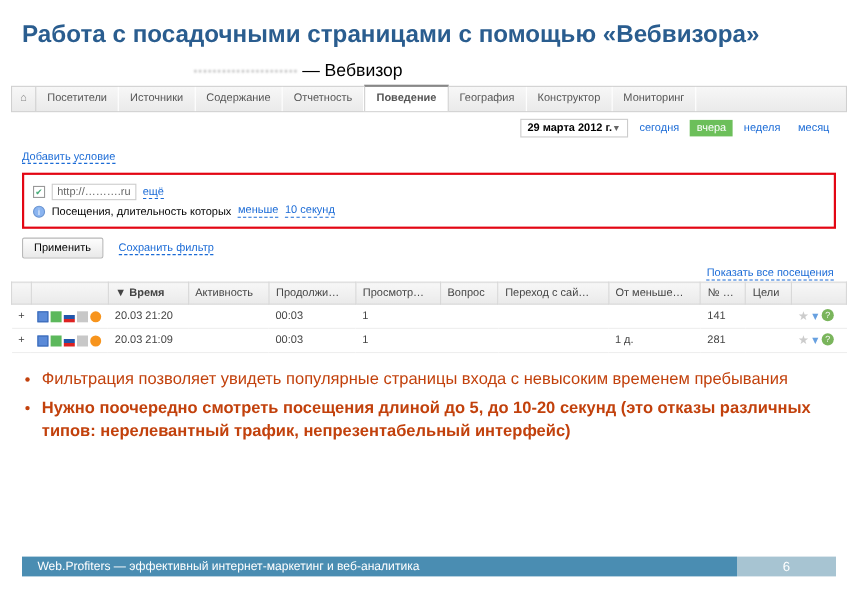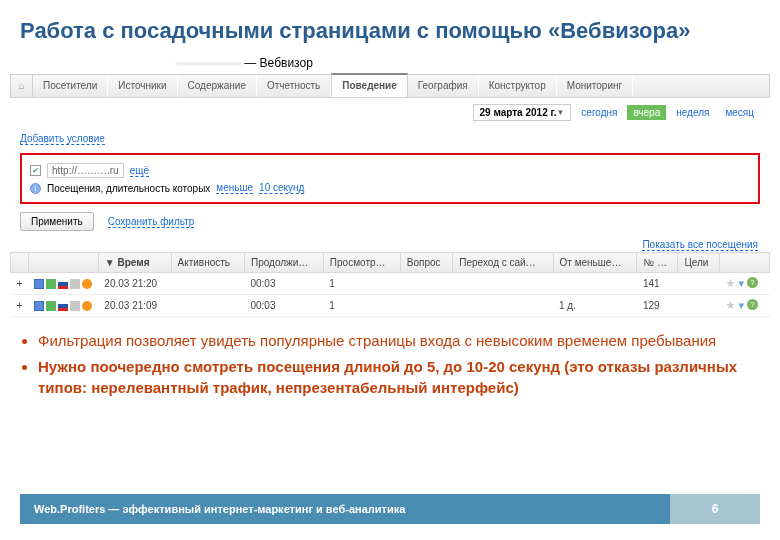--- a/index.html
+++ b/index.html
@@ -1,19 +1,19 @@
 <!DOCTYPE html>
 <html><head>
 <meta charset="utf-8">
 <style>
   * { box-sizing: border-box; margin: 0; padding: 0; }
   body { font-family: Arial, Helvetica, sans-serif; width: 780px; height: 540px; background: #fff; position: relative; }
   .slide-title { color: #2a5d8f; font-size: 22px; font-weight: bold; padding: 18px 20px 8px; font-family: "Trebuchet MS", Arial, sans-serif; }
   .app-area { padding: 0 10px; }
-  .site-line { font-size: 12px; padding: 4px 0 4px 165px; color: #000; }
+  .site-line { font-size: 16px; padding: 4px 0 4px 165px; color: #000; }
   .site-line .blurred { color: #888; letter-spacing: -1px; filter: blur(1px); }
   .tabs-bar { background: linear-gradient(#f7f7f7,#eaeaea); border: 1px solid #d0d0d0; display: flex; align-items: center; font-size: 10px; height: 24px; }
   .tabs-bar .home { width: 22px; text-align: center; color: #888; border-right: 1px solid #d0d0d0; line-height: 22px; }
   .tabs-bar .tab { padding: 0 10px; color: #555; line-height: 22px; border-right: 1px solid #fff; }
   .tabs-bar .tab.active { background: #fff; border-top: 2px solid #888; font-weight: bold; position: relative; top: -1px; height: 24px; line-height: 22px; border-left:1px solid #d0d0d0; border-right:1px solid #d0d0d0;}
   .date-row { display: flex; justify-content: flex-end; align-items: center; gap: 4px; padding: 6px 10px; font-size: 10px; }
   .date-box { border: 1px solid #ccc; padding: 2px 6px; background: #fff; display: flex; align-items: center; gap: 0; font-weight: bold; }
   .date-box .tri { font-size: 8px; color: #666; }
   .link-btn { color: #1b6bd6; cursor: pointer; padding: 2px 6px; }
   .link-btn.active { background: #6cbf5a; color: #fff; }
@@ -39,21 +39,21 @@
   .sq-blue { background: #5a8ad8; border:1px solid #3a6ab8; }
   .sq-flag { background: linear-gradient(#fff 33%,#2255aa 33%,#2255aa 66%,#d22 66%); }
   .sq-gray { background: #c8c8c8; }
   .circ-or { background: #f7941d; border-radius: 50%; }
   .row-icons { display: flex; gap: 3px; color: #aaa; font-size: 11px; }
   .row-icons .star { color: #ccc; }
   .row-icons .funnel { color: #67a0e0; }
   .row-icons .q { background:#7ab55c; color:#fff; border-radius:50%; width:11px; height:11px; font-size:8px; display:inline-flex; align-items:center; justify-content:center; }
   .bullets { padding: 14px 38px; font-size: 15px; line-height: 1.35; color: #c2410c; }
   .bullets li { margin-bottom: 6px; list-style: disc; }
-  .footer { position: absolute; left: 20px; right: 20px; bottom: 16px; height: 30px; display: flex; font-weight: bold; }
+  .footer { position: absolute; left: 20px; right: 20px; bottom: 16px; height: 18px; display: flex; }
   .footer .main-f { flex: 1; background: #4a8db2; color: #fff; font-size: 11px; display: flex; align-items: center; padding-left: 14px; }
   .footer .num-f { width: 90px; background: #a7c4d2; color: #fff; font-size: 12px; display: flex; align-items: center; justify-content: center; }
 </style>
 </head>
 <body>
 
 <div class="slide-title">Работа с посадочными страницами с помощью «Вебвизора»</div>
 
 <div class="app-area">
   <div class="site-line">
@@ -165,21 +165,21 @@
           <span class="mini circ-or"></span>
         </span>
           </td>
         <td>20.03 21:09</td>
         <td></td>
         <td>00:03</td>
         <td>1</td>
         <td></td>
         <td></td>
         <td>1 д.</td>
-        <td>129</td>
+        <td>281</td>
         <td></td>
         <td>
             <span class="row-icons">
           <span class="star">★</span>
           <span class="funnel">▾</span>
           <span class="q">?</span>
         </span>
           </td>
       </tr>
     </tbody>

